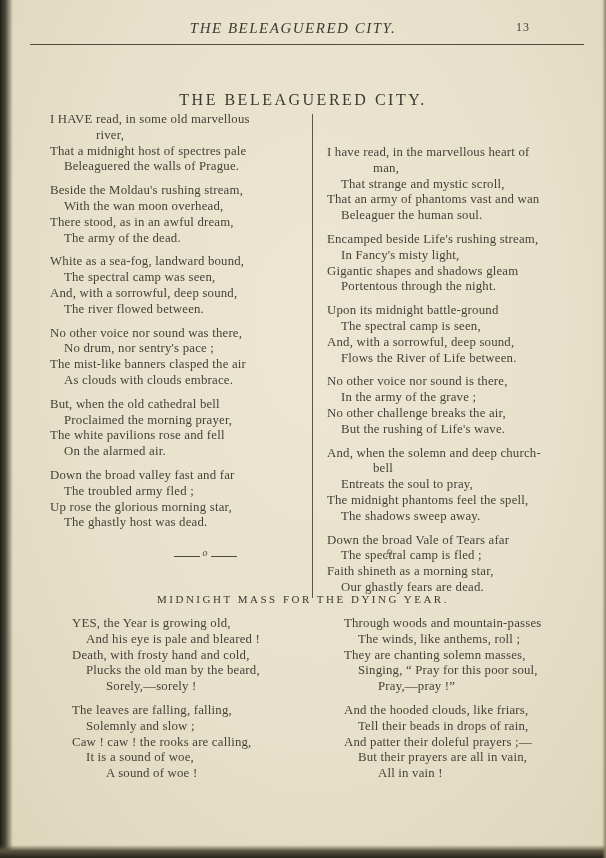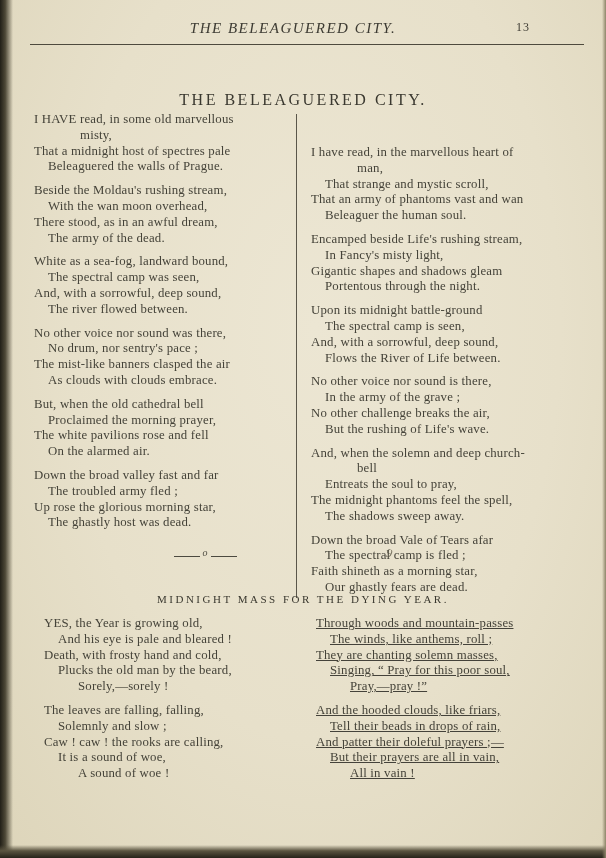--- a/index.html
+++ b/index.html
@@ -38,26 +38,26 @@
   .poem-title{
     position:absolute;left:0;right:0;text-align:center;
     font-size:16px;letter-spacing:2.5px;color:#3a382f;font-weight:normal;
   }
   .poem1-title{top:80px;}
   .poem2-title{top:584px;font-size:11px;}
   .columns{
     position:absolute;display:flex;align-items:stretch;
   }
   .poem1-columns{top:112px;left:34px;right:24px;}
-  .poem2-columns{top:616px;left:44px;right:18px;justify-content:flex-end;}
+  .poem2-columns{top:616px;left:72px;right:18px;justify-content:flex-end;}
   .col{flex:0 0 auto;}
-  .poem1-left{width:258px;}
+  .poem1-left{width:258px;margin-left:16px;}
   .poem1-right{flex:1 1 auto;padding-left:10px;margin-top:33px;}
   .poem2-left{width:268px;}
-  .poem2-right{flex:1 1 auto;padding-left:4px;text-decoration:underline;}
+  .poem2-right{flex:1 1 auto;padding-left:4px;}
   .col-divider{
     width:1px;background:#5a564a;margin:2px 4px 6px 4px;
   }
   .stanza{margin-bottom:8px;}
   .line{
     font-size:12.8px;line-height:15.8px;letter-spacing:0.2px;white-space:pre-wrap;
     color:#454339;
   }
   .indent-0{padding-left:0;}
   .indent-1{padding-left:14px;}
@@ -84,21 +84,21 @@
   <div class="running-header">THE BELEAGUERED CITY.</div>
   <div class="page-number">13</div>
   <div class="header-rule"></div>
 
   <h1 class="poem-title poem1-title">THE BELEAGUERED CITY.</h1>
 
   <div class="columns poem1-columns">
     <div class="col poem1-left">
         <div class="stanza">
           <div class="line indent-0">I HAVE read, in some old marvellous</div>
-          <div class="line indent-3">misty,</div>
+          <div class="line indent-3">river,</div>
           <div class="line indent-0">That a midnight host of spectres pale</div>
           <div class="line indent-1">Beleaguered the walls of Prague.</div>
         </div>
         <div class="stanza">
           <div class="line indent-0">Beside the Moldau's rushing stream,</div>
           <div class="line indent-1">With the wan moon overhead,</div>
           <div class="line indent-0">There stood, as in an awful dream,</div>
           <div class="line indent-1">The army of the dead.</div>
         </div>
         <div class="stanza">

